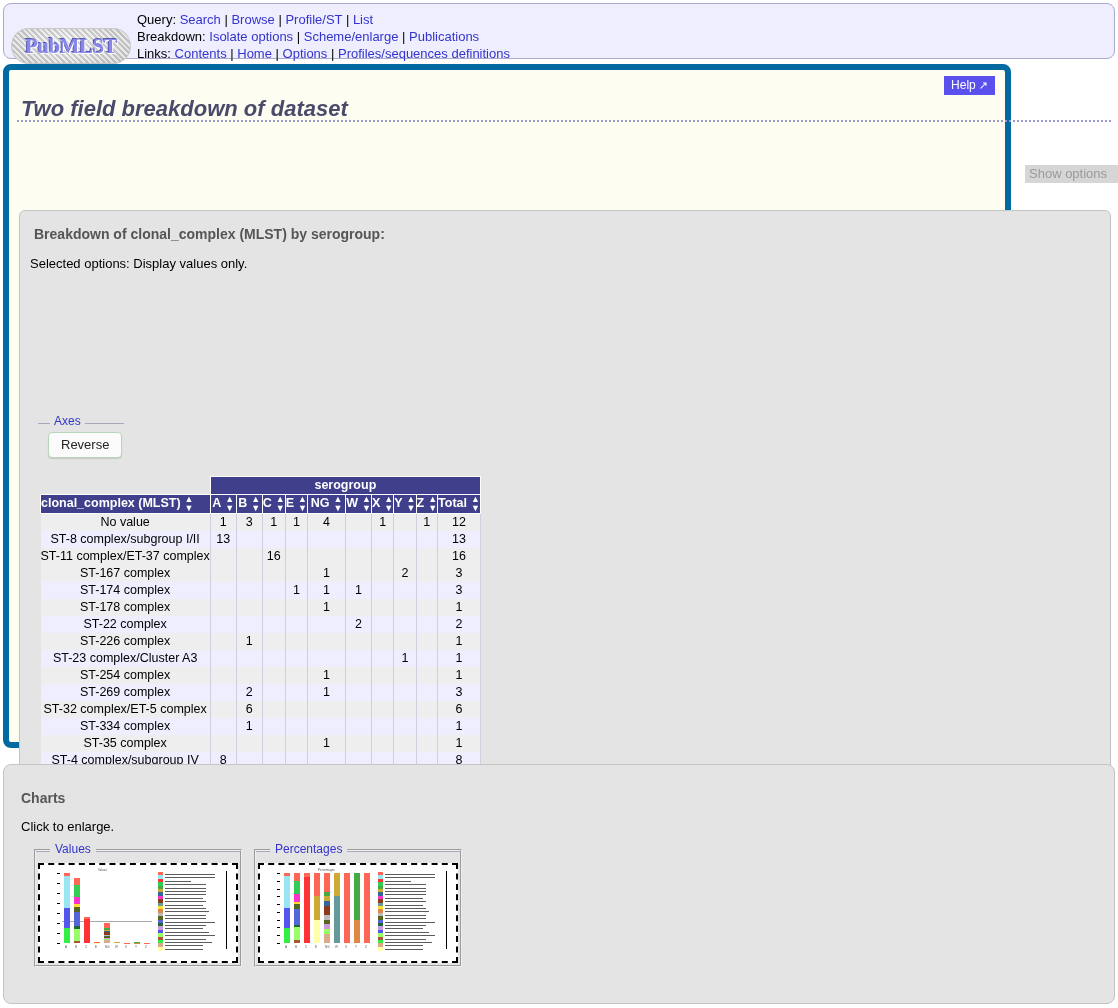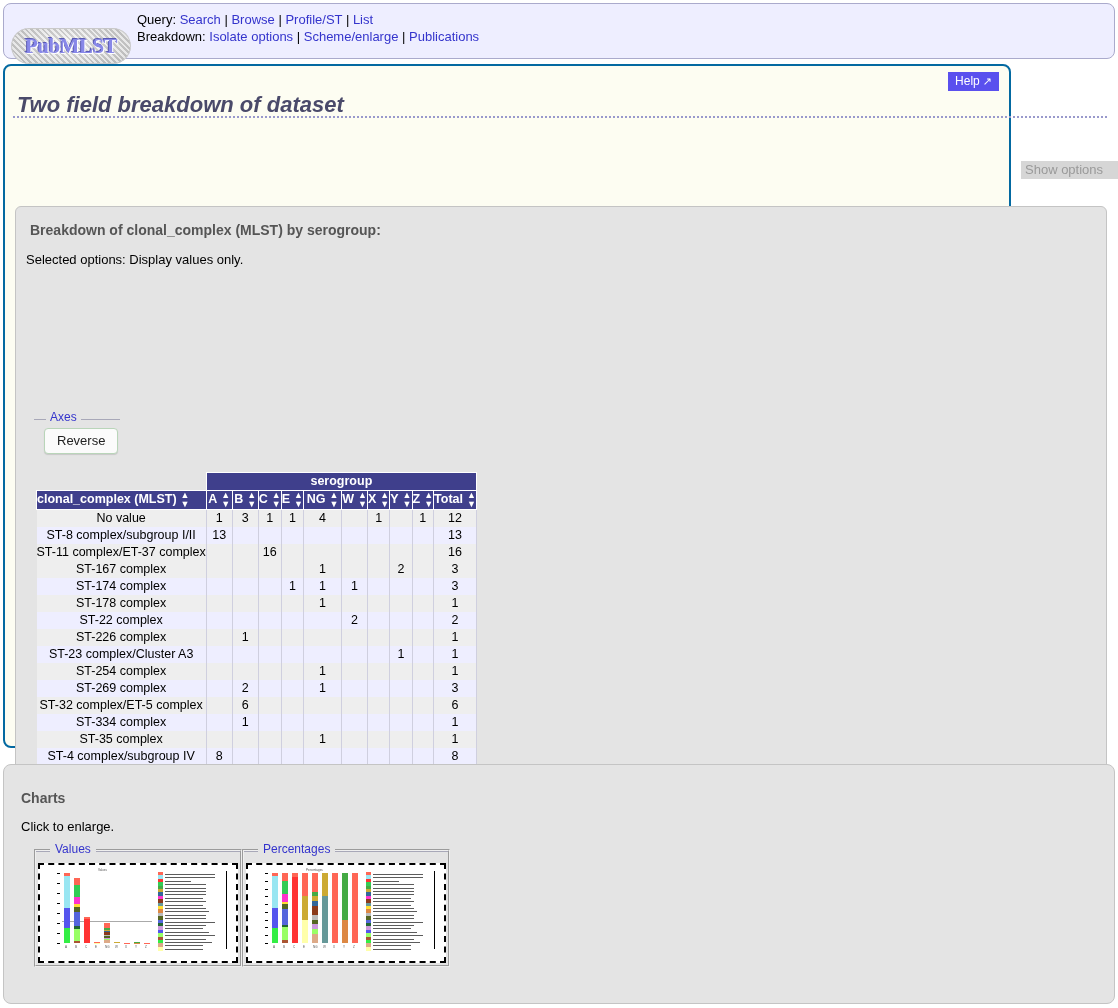--- a/index.html
+++ b/index.html
@@ -49,21 +49,21 @@
   .navline.l2 { top: 25px; }
   .navline.l3 { top: 42px; }
   .navline a { color: #3434cc; text-decoration: none; }
   .navline .sep { color: #000; }
 
   
   #page {
     position: absolute; left: 3px; top: 64px;
     width: 1008px; height: 684px;
     background: #fdfdf2;
-    border: 2px solid #0369a1;
+    border: 6px solid #0369a1;
     border-radius: 8px;
   }
 
   #helpbtn {
     position: absolute; right: 10px; top: 6px;
     background: #5a50ee;
     color: #ffffff;
     font-size: 12px;
     padding: 2px 7px 3px 7px;
     line-height: 14px;
@@ -244,21 +244,21 @@
     border-top: 1px solid #a8a8b8;
   }
   .thumb {
     position: absolute;
     top: 12px; left: 2px;
     background: #ffffff;
     border: 2px dashed #000000;
     overflow: hidden;
   }
   #chart-values { left: 28px; width: 208px; height: 118px; }
-  #chart-pcts   { left: 236px; width: 208px; height: 118px; }
+  #chart-pcts   { left: 248px; width: 208px; height: 118px; }
   #chart-values .thumb { width: 200px; height: 100px; }
   #chart-pcts .thumb   { width: 200px; height: 100px; }
 
   .plot { position: absolute; left: 0; top: 0; width: 100%; height: 100%; }
   .legendswatch { position: absolute; width: 5px; height: 4px; }
   .legendtext {
     position: absolute;
     height: 1px;
     background: #333;
   }
@@ -280,20 +280,24 @@
   <div class="navline l1">
     <span>Query:</span>
     <a href="#">Search</a><span class="sep"> | </span><a href="#">Browse</a><span class="sep"> | </span><a href="#">Profile/ST</a><span class="sep"> | </span><a href="#">List</a>
   </div>
 
   <div class="navline l2">
     <span>Breakdown:</span>
     <a href="#">Isolate options</a><span class="sep"> | </span><a href="#">Scheme/enlarge</a><span class="sep"> | </span><a href="#">Publications</a>
   </div>
 
+  <div class="navline l3">
+    <span>Links:</span>
+    <a href="#">Contents</a><span class="sep"> | </span><a href="#">Home</a><span class="sep"> | </span><a href="#">Options</a><span class="sep"> | </span><a href="#">Profiles/sequences definitions</a>
+  </div>
 </div>
 
 <div id="page">
 
   <div id="helpbtn">
     <span>Help</span><span class="extlink">↗︎</span>
   </div>
 
   <div id="titlebar">
     <h1 id="pagetitle">Two field breakdown of dataset</h1>

